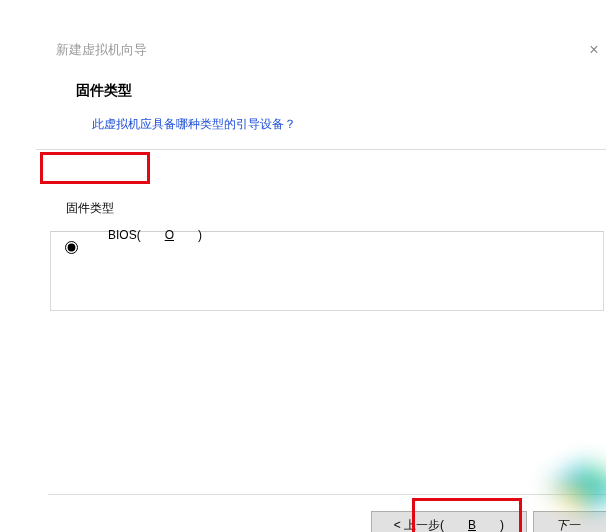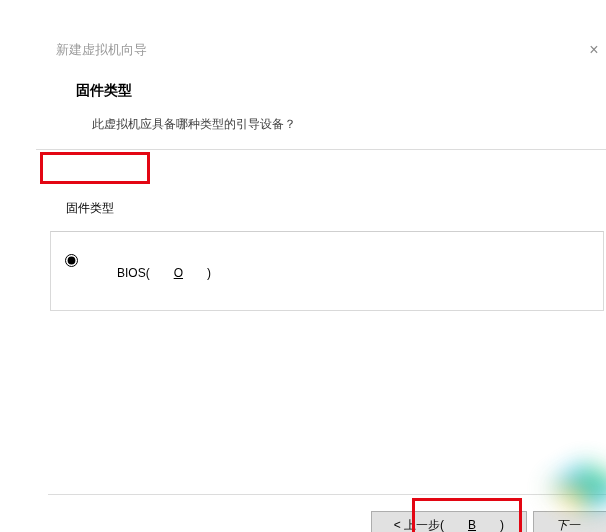--- a/index.html
+++ b/index.html
@@ -36,21 +36,21 @@
       padding: 6px 16px 12px 28px;
     }
     .header .title {
       font-weight: bold;
       font-size: 14px;
       color: #000;
     }
     .header .subtitle {
       padding: 4px 0 0 28px;
       font-size: 12px;
-      color: #404040;
+      color: #1d4ed8;
     }
     .hline {
       border: none;
       border-top: 1px solid #dcdcdc;
       margin: 4px 0 8px 0;
     }
 
     
     .body {
       padding: 6px 14px 0 14px;
@@ -61,22 +61,22 @@
       margin: 0 0 2px 4px;
     }
     .groupbox {
       border: 1px solid #d9d9d9;
       border-top-color: #cfcfcf;
       padding: 10px 12px 28px 12px;
       min-height: 80px;
     }
     .radio-row {
       display: flex;
-      align-items: flex-start;
-      gap: 13px;
+      align-items: flex-end;
+      gap: 4px;
       height: 24px;
       font-size: 12px;
       padding-left: 2px;
     }
     .radio-row input[type=radio]{
       width: 13px; height: 13px;
       accent-color: #000;
       margin: 0 2px 0 0;
     }
     .radio-row label span.ul { text-decoration: underline; }

